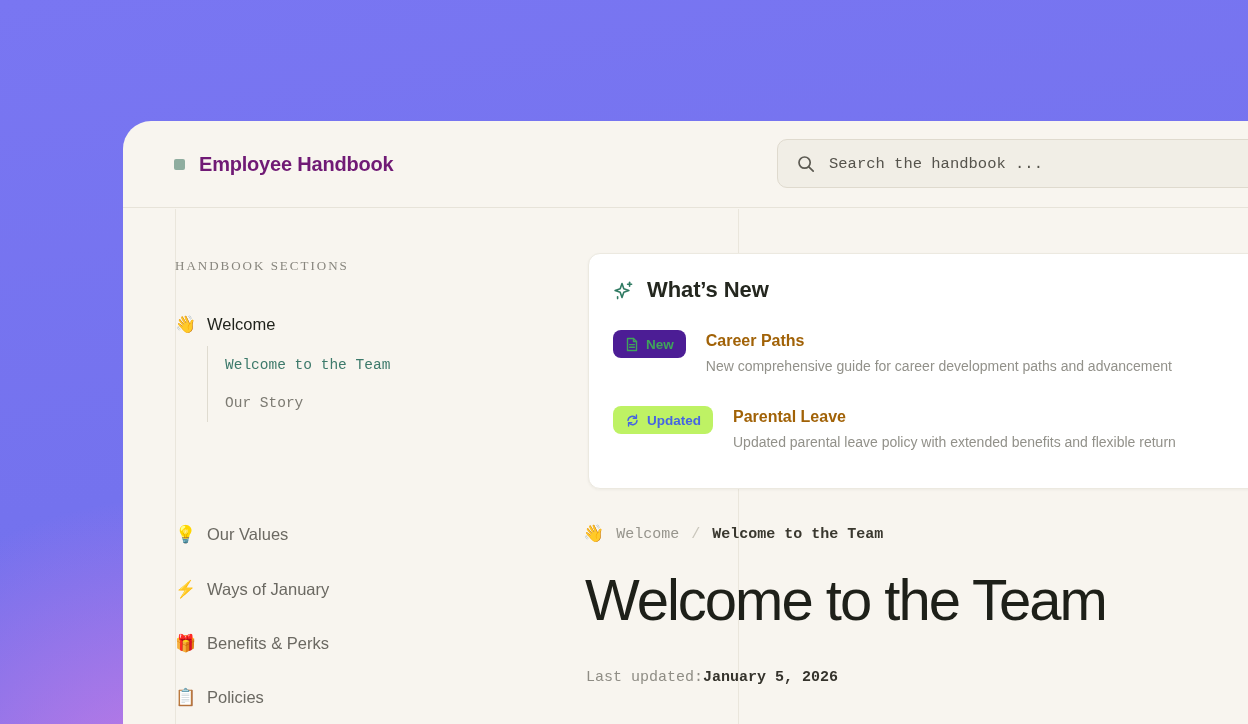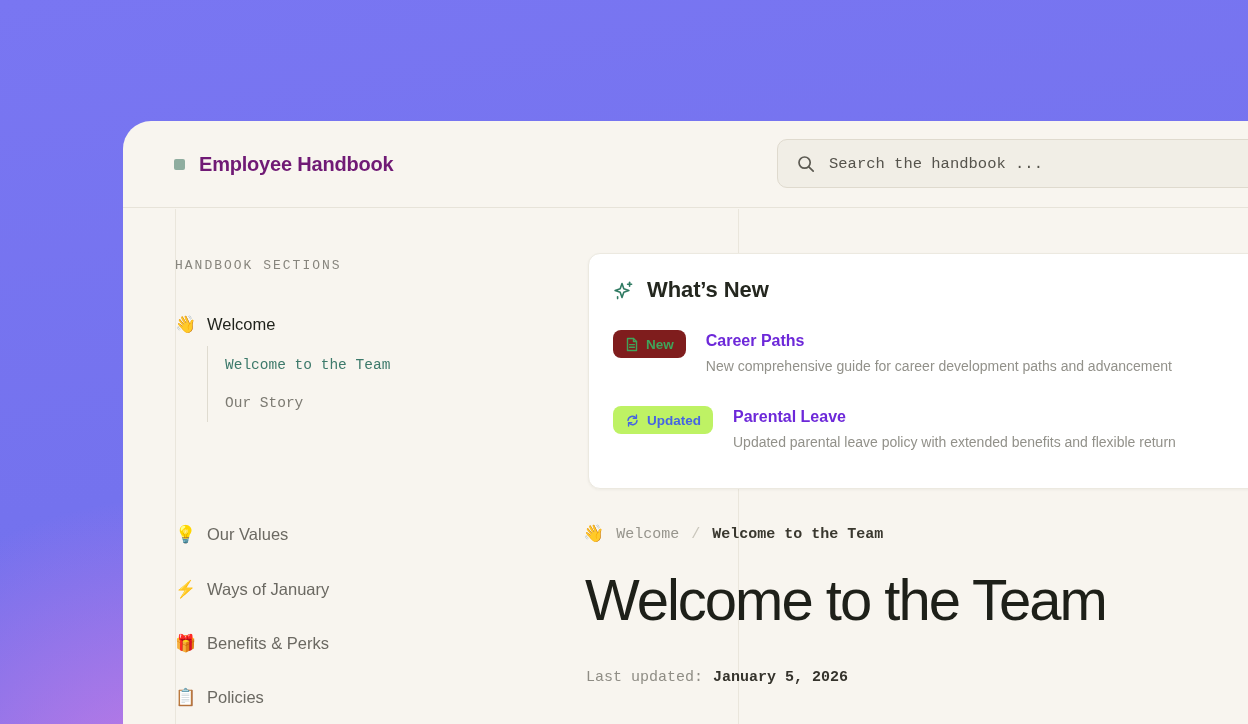--- a/index.html
+++ b/index.html
@@ -28,21 +28,21 @@
   .search-input::placeholder { color:#55534C; opacity:1; }
 
   
   .win-body { position:absolute; top:88px; left:0; right:0; bottom:0; }
   .grid-line { position:absolute; top:0; bottom:0; width:1px; background:#EAE6DC; z-index:0; }
   .grid-line.v1 { left:52px; }
   .grid-line.v2 { left:615px; }
 
   
   .sb-heading { position:absolute; left:52px; top:49px; z-index:2;
-                font-family:Liberation Mono, monospace; font-size:13px; letter-spacing:2px; color:#87857D; }
+                font-family:Liberation Serif, serif; font-size:13px; letter-spacing:2px; color:#87857D; }
   .nav-row { position:absolute; left:52px; z-index:2; height:28px;
              display:flex; align-items:center; gap:12px; width:320px; cursor:pointer; }
   .nav-row .emoji { width:20px; font-size:17px; line-height:1; text-align:center; }
   .nav-row .nav-label { font-size:16.5px; color:#6B6962; }
   .nav-row.active .nav-label { color:#1F221B; font-weight:500; }
   .row-welcome  { top:101px; }
   .row-values   { top:311px; }
   .row-ways     { top:366px; }
   .row-benefits { top:420px; }
   .row-policies { top:474px; }
@@ -56,39 +56,39 @@
   
   .card { position:absolute; left:465px; top:44px; width:800px; height:236px; z-index:3;
           background:#FFFFFF; border:1px solid #ECE9E0; border-radius:12px;
           box-shadow:0 1px 3px rgba(40,35,20,.05); padding:24px; }
   .card-head { display:flex; align-items:center; gap:13px; height:24px; }
   .card-title { font-size:22px; font-weight:700; color:#24271F; letter-spacing:-0.1px; }
   .news-item { display:flex; align-items:flex-start; gap:20px; margin-top:28px; cursor:pointer; }
   .news-item + .news-item { margin-top:30px; }
   .badge { flex:none; display:inline-flex; align-items:center; gap:7px; height:28px;
            padding:0 12px; border-radius:8px; font-size:13.5px; font-weight:600; }
-  .badge-new { background:#7f1d1d; color:#3FA45A; }
+  .badge-new { background:#4c1d95; color:#3FA45A; }
   .badge-updated { background:#bef264; color:#4565E2; }
-  .news-title { font-size:16px; font-weight:600; color:#6d28d9; line-height:22px; }
+  .news-title { font-size:16px; font-weight:600; color:#a16207; line-height:22px; }
   .news-desc { font-size:14px; color:#92918A; line-height:20px; margin-top:4px; white-space:nowrap; }
 
   
   .breadcrumb { position:absolute; left:460px; top:317px; z-index:2;
                 display:flex; align-items:center; gap:12px;
                 font-family:"Liberation Mono", monospace; font-size:15px; }
   .breadcrumb .emoji { font-size:17px; line-height:1; }
   .crumb-section { color:#97958D; cursor:pointer; }
   .crumb-sep { color:#C9C6BB; }
   .crumb-page { color:#3A382F; font-weight:700; }
 
   .page-title { position:absolute; left:462px; top:360px; z-index:2;
                 font-size:58px; line-height:62px; font-weight:500; letter-spacing:-2px;
                 color:#1E2019; white-space:nowrap; }
 
-  .last-updated { position:absolute; left:463px; top:460px; z-index:2; display:flex; gap:10px;
+  .last-updated { position:absolute; left:463px; top:460px; z-index:2; display:flex; 
                   font-family:"Liberation Mono", monospace; font-size:15px; }
   .lu-label { color:#8F8D85; }
   .lu-value { color:#35332C; font-weight:700; }
 
   svg { display:block; }
 </style>
 </head>
 <body>
 
 <div class="stage">

